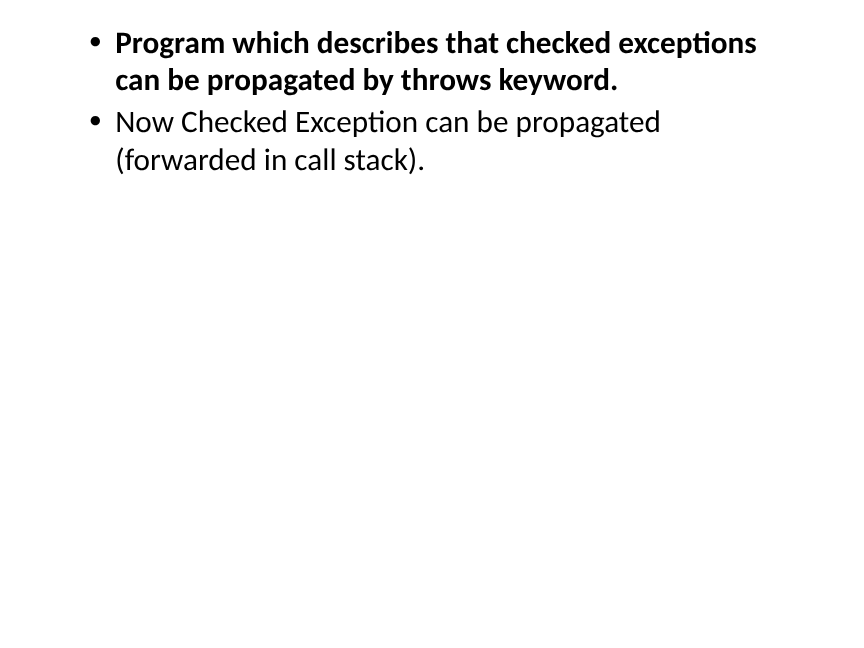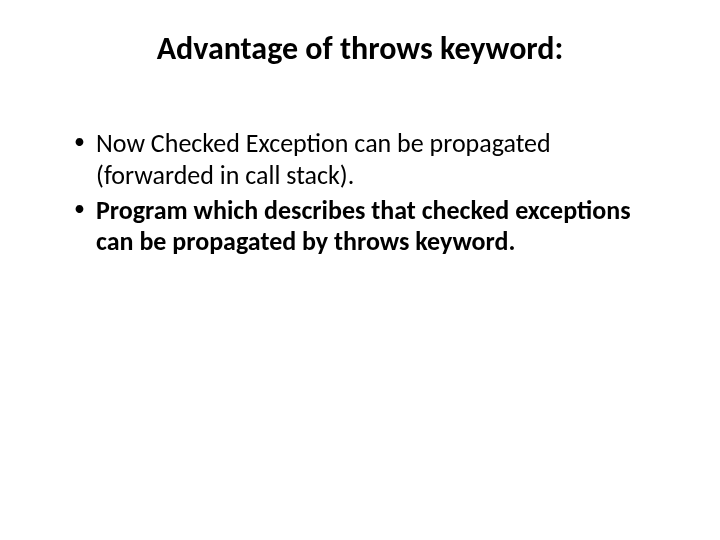--- a/index.html
+++ b/index.html
@@ -49,24 +49,23 @@
     line-height: 1.3;
   }
   .bold {
     font-weight: 700;
   }
 </style>
 </head>
 <body>
 
 <div class="slide">
-  <div class="title">Advantage of throws keyword:</div>
   <div class="body">
     <ul>
       <li>
-        <span>Now Checked Exception can be propagated (forwarded in call stack).</span>
+        <span class="bold">Program which describes that checked exceptions can be propagated by throws keyword.</span>
       </li>
       <li>
-        <span class="bold">Program which describes that checked exceptions can be propagated by throws keyword.</span>
+        <span>Now Checked Exception can be propagated (forwarded in call stack).</span>
       </li>
     </ul>
   </div>
 </div>
 
 </body></html>

